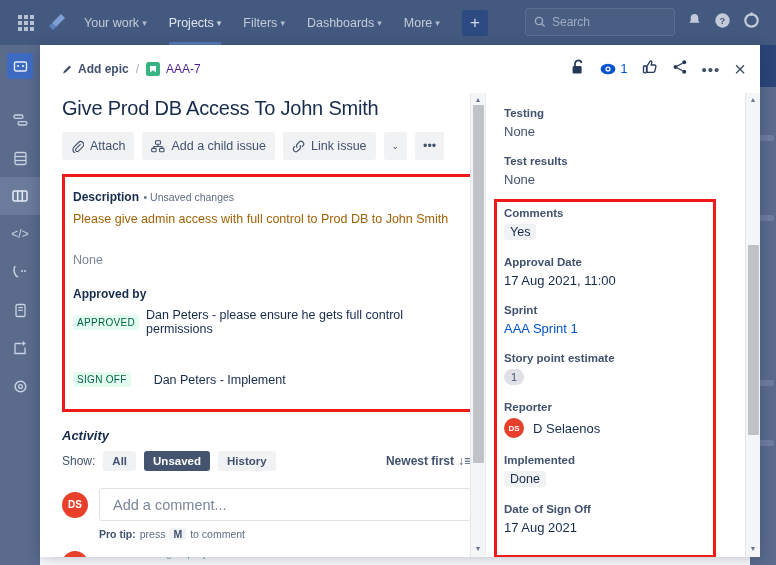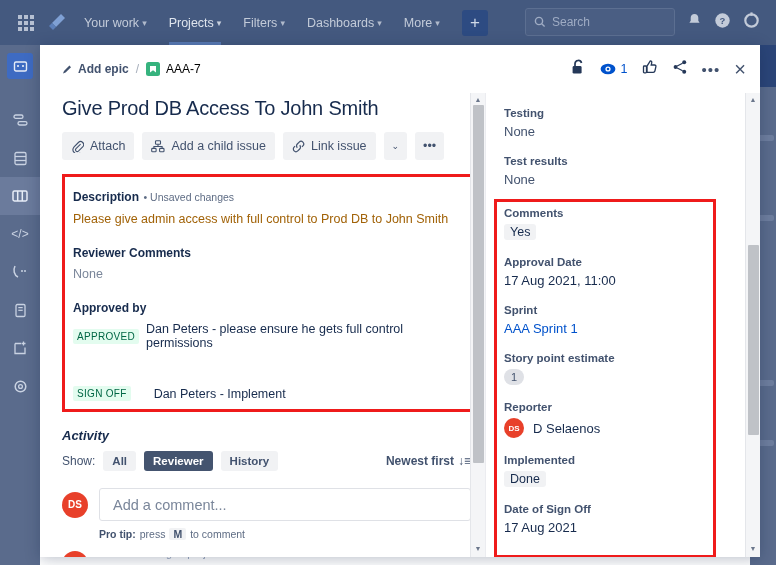--- a/index.html
+++ b/index.html
@@ -73,21 +73,21 @@
     position: absolute; left: 40px; top: 45px; width: 720px; height: 512px;
     background: #ffffff; box-shadow: 0 2px 14px rgba(9,30,66,.28);
     display: flex; flex-direction: column; overflow: hidden;
   }
   .modal-head {
     height: 48px; display: flex; align-items: center; padding: 0 14px 0 22px; flex: none;
   }
   .crumbs { display: flex; align-items: center; gap: 7px; font-size: 12px; color: #5e6c84; }
   .crumbs .addepic { color: #42526e; font-weight: bold; display: flex; align-items: center; gap: 5px; }
   .crumbs .sep { color: #a5adba; }
-  .crumb-key { color: #000000; display: flex; align-items: flex-end; gap: 6px; }
+  .crumb-key { color: #4c1d95; display: flex; align-items: flex-end; gap: 6px; }
   .story-icon {
     width: 14px; height: 14px; background: #36b37e; border-radius: 2.5px;
     display: inline-flex; align-items: center; justify-content: center;
   }
   .story-icon::after { content:""; width:6px; height:7px; background:#fff;
     clip-path: polygon(0 0,100% 0,100% 100%,50% 68%,0 100%); }
   .head-actions { margin-left: auto; display: flex; align-items: center; gap: 14px; color:#42526e; }
   .watch-wrap { display: flex; align-items: center; gap: 5px; }
   .watch-count { color: #0052cc; font-size: 12.5px; }
 
@@ -406,21 +406,20 @@
           <div class="redbox-left">
             <div>
               <span class="fieldlabel">Description</span>
               <span class="unsaved">• Unsaved changes</span>
               <div class="fieldtext">Please give admin access with full control to Prod DB to John Smith</div>
             </div>
 
             <div class="gap-lg"></div>
 
             <div>
-              <div class="fieldlabel">Reviewer Comments</div>
               <div class="fieldtext muted">None</div>
             </div>
 
             <div class="gap-lg"></div>
 
             <div>
               <div class="fieldlabel">Approved by</div>
               <div class="approved-row">
                 <span class="lozenge">APPROVED</span>
                 <span>Dan Peters - please ensure he gets full control permissions</span>
@@ -431,21 +430,21 @@
               <span class="lozenge">SIGN OFF</span>
               <span>Dan Peters  - Implement</span>
             </div>
           </div>
 
           <div class="activity">
             <div class="act-title">Activity</div>
             <div class="showrow">
               <span class="lbl">Show:</span>
               <span class="pill">All</span>
-              <span class="pill sel">Reviewer</span>
+              <span class="pill sel">Unsaved</span>
               <span class="pill">History</span>
               <span class="newest">
                 <span>Newest first</span>
                 <span>↓≡</span>
               </span>
             </div>
 
             <div class="comment-row">
               <span class="avatar">DS</span>
               <div class="comment-input">Add a comment...</div>

